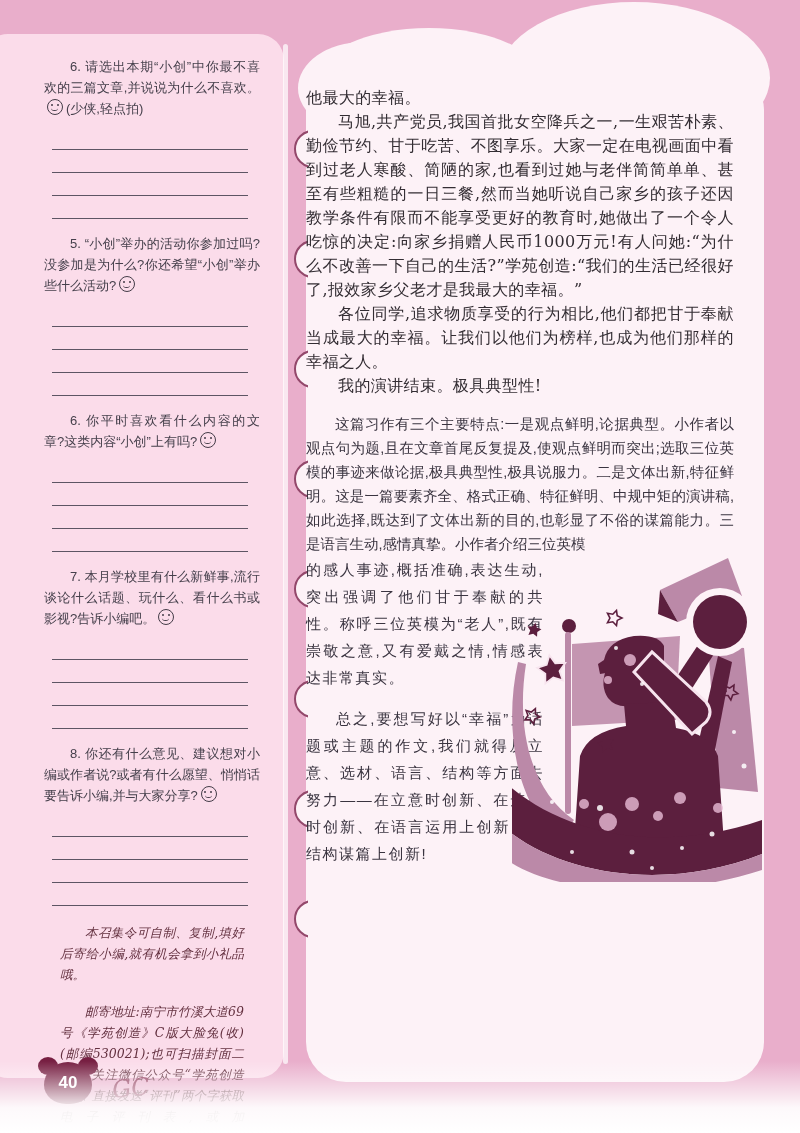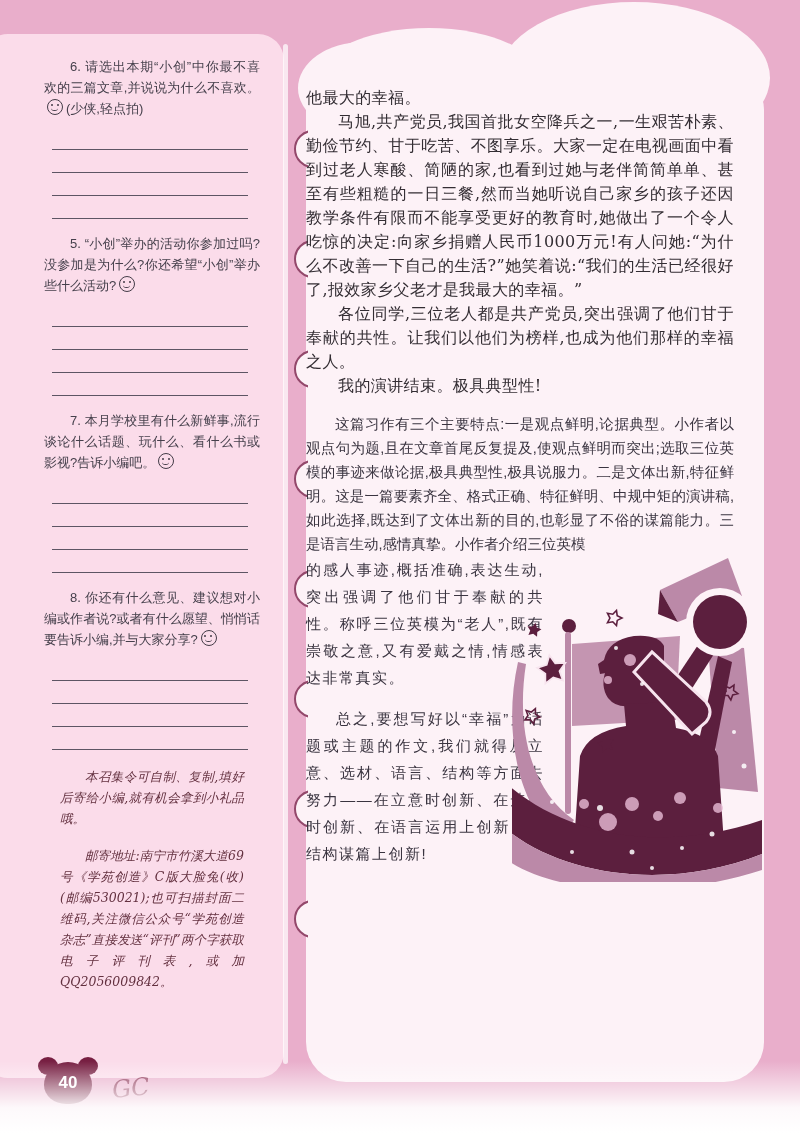--- a/index.html
+++ b/index.html
@@ -82,20 +82,29 @@
     <div class="question">
       <p class="q-text"><span>5. “小创”举办的活动你参加过吗?没参加是为什么?你还希望“小创”举办些什么活动?</span><span class="emoji"></span><span></span></p>
       <div class="lines">
         <div class="ln"></div>
         <div class="ln"></div>
         <div class="ln"></div>
         <div class="ln"></div>
       </div>
     </div>
 
+    <div class="question">
+      <p class="q-text"><span>6. 你平时喜欢看什么内容的文章?这类内容“小创”上有吗?</span><span class="emoji"></span><span></span></p>
+      <div class="lines">
+        <div class="ln"></div>
+        <div class="ln"></div>
+        <div class="ln"></div>
+        <div class="ln"></div>
+      </div>
+    </div>
 
     <div class="question">
       <p class="q-text"><span>7. 本月学校里有什么新鲜事,流行谈论什么话题、玩什么、看什么书或影视?告诉小编吧。</span><span class="emoji"></span><span></span></p>
       <div class="lines">
         <div class="ln"></div>
         <div class="ln"></div>
         <div class="ln"></div>
         <div class="ln"></div>
       </div>
     </div>
@@ -134,22 +143,22 @@
     <div class="scallop" style="top:340px"></div>
     <div class="scallop" style="top:450px"></div>
     <div class="scallop" style="top:560px"></div>
     <div class="scallop" style="top:670px"></div>
     <div class="scallop" style="top:780px"></div>
   </div>
 
   <div class="content">
     <div class="speech">
       <p class="cont">他最大的幸福。</p>
-      <p>马旭,共产党员,我国首批女空降兵之一,一生艰苦朴素、勤俭节约、甘于吃苦、不图享乐。大家一定在电视画面中看到过老人寒酸、简陋的家,也看到过她与老伴简简单单、甚至有些粗糙的一日三餐,然而当她听说自己家乡的孩子还因教学条件有限而不能享受更好的教育时,她做出了一个令人吃惊的决定:向家乡捐赠人民币1000万元!有人问她:“为什么不改善一下自己的生活?”她笑着说:“我们的生活已经很好了,报效家乡父老才是我最大的幸福。”</p>
-      <p>各位同学,三位老人都是共产党员,突出强调了他们甘于奉献的共性。让我们以他们为榜样,也成为他们那样的幸福之人。</p>
+      <p>马旭,共产党员,我国首批女空降兵之一,一生艰苦朴素、勤俭节约、甘于吃苦、不图享乐。大家一定在电视画面中看到过老人寒酸、简陋的家,也看到过她与老伴简简单单、甚至有些粗糙的一日三餐,然而当她听说自己家乡的孩子还因教学条件有限而不能享受更好的教育时,她做出了一个令人吃惊的决定:向家乡捐赠人民币1000万元!有人问她:“为什么不改善一下自己的生活?”学苑创造:“我们的生活已经很好了,报效家乡父老才是我最大的幸福。”</p>
+      <p>各位同学,追求物质享受的行为相比,他们都把甘于奉献当成最大的幸福。让我们以他们为榜样,也成为他们那样的幸福之人。</p>
       <p>我的演讲结束。极具典型性!</p>
     </div>
 
     <p class="review-p1">这篇习作有三个主要特点:一是观点鲜明,论据典型。小作者以观点句为题,且在文章首尾反复提及,使观点鲜明而突出;选取三位英模的事迹来做论据,极具典型性,极具说服力。二是文体出新,特征鲜明。这是一篇要素齐全、格式正确、特征鲜明、中规中矩的演讲稿,如此选择,既达到了文体出新的目的,也彰显了不俗的谋篇能力。三是语言生动,感情真挚。小作者介绍三位英模</p>
 
     <div class="bottom-row">
       <div class="left-col">
         <p>的感人事迹,概括准确,表达生动,突出强调了他们甘于奉献的共性。称呼三位英模为“老人”,既有崇敬之意,又有爱戴之情,情感表达非常真实。</p>
         <p class="conclusion">总之,要想写好以“幸福”为话题或主题的作文,我们就得从立意、选材、语言、结构等方面去努力——在立意时创新、在选材时创新、在语言运用上创新、在结构谋篇上创新!</p>
       </div>

